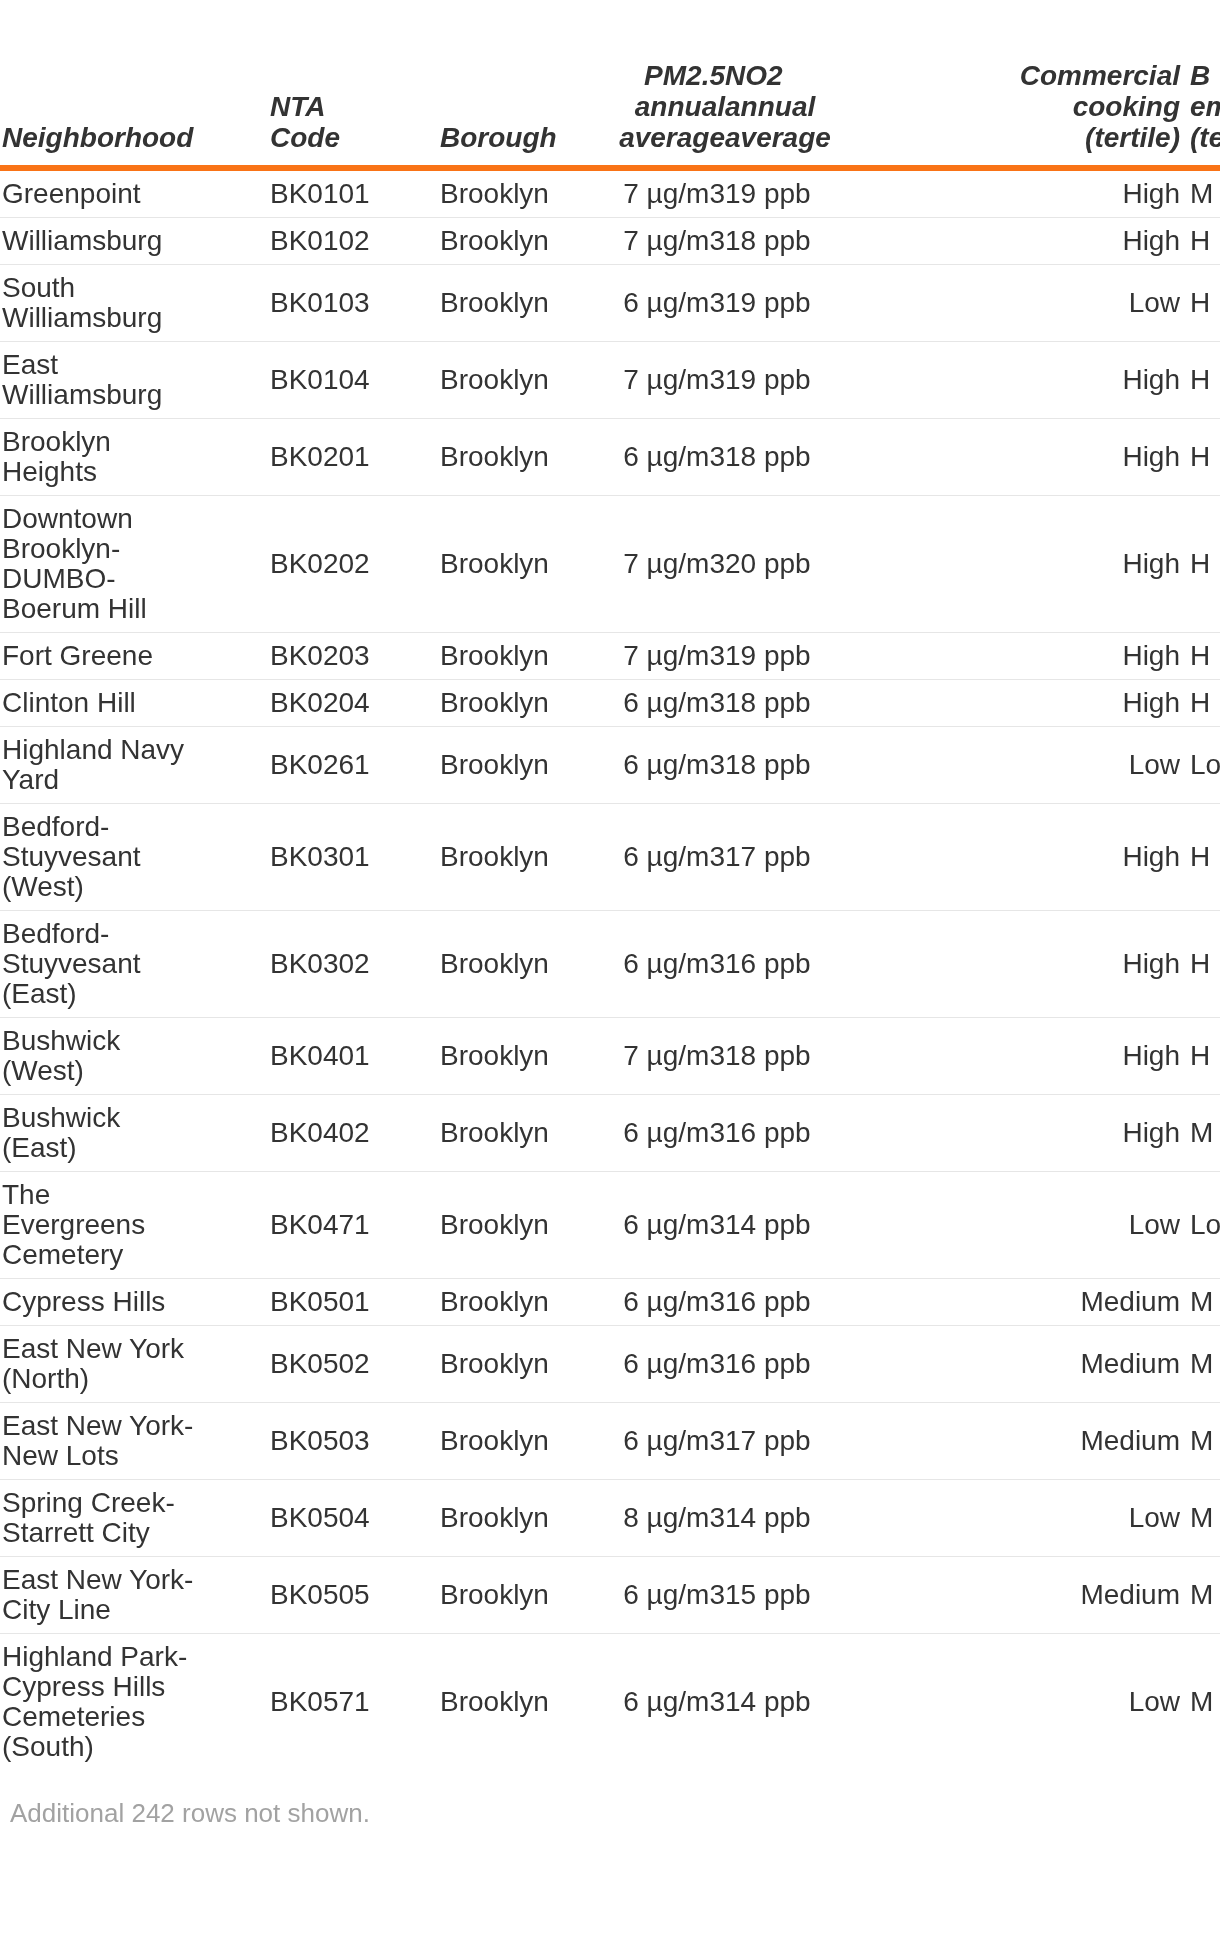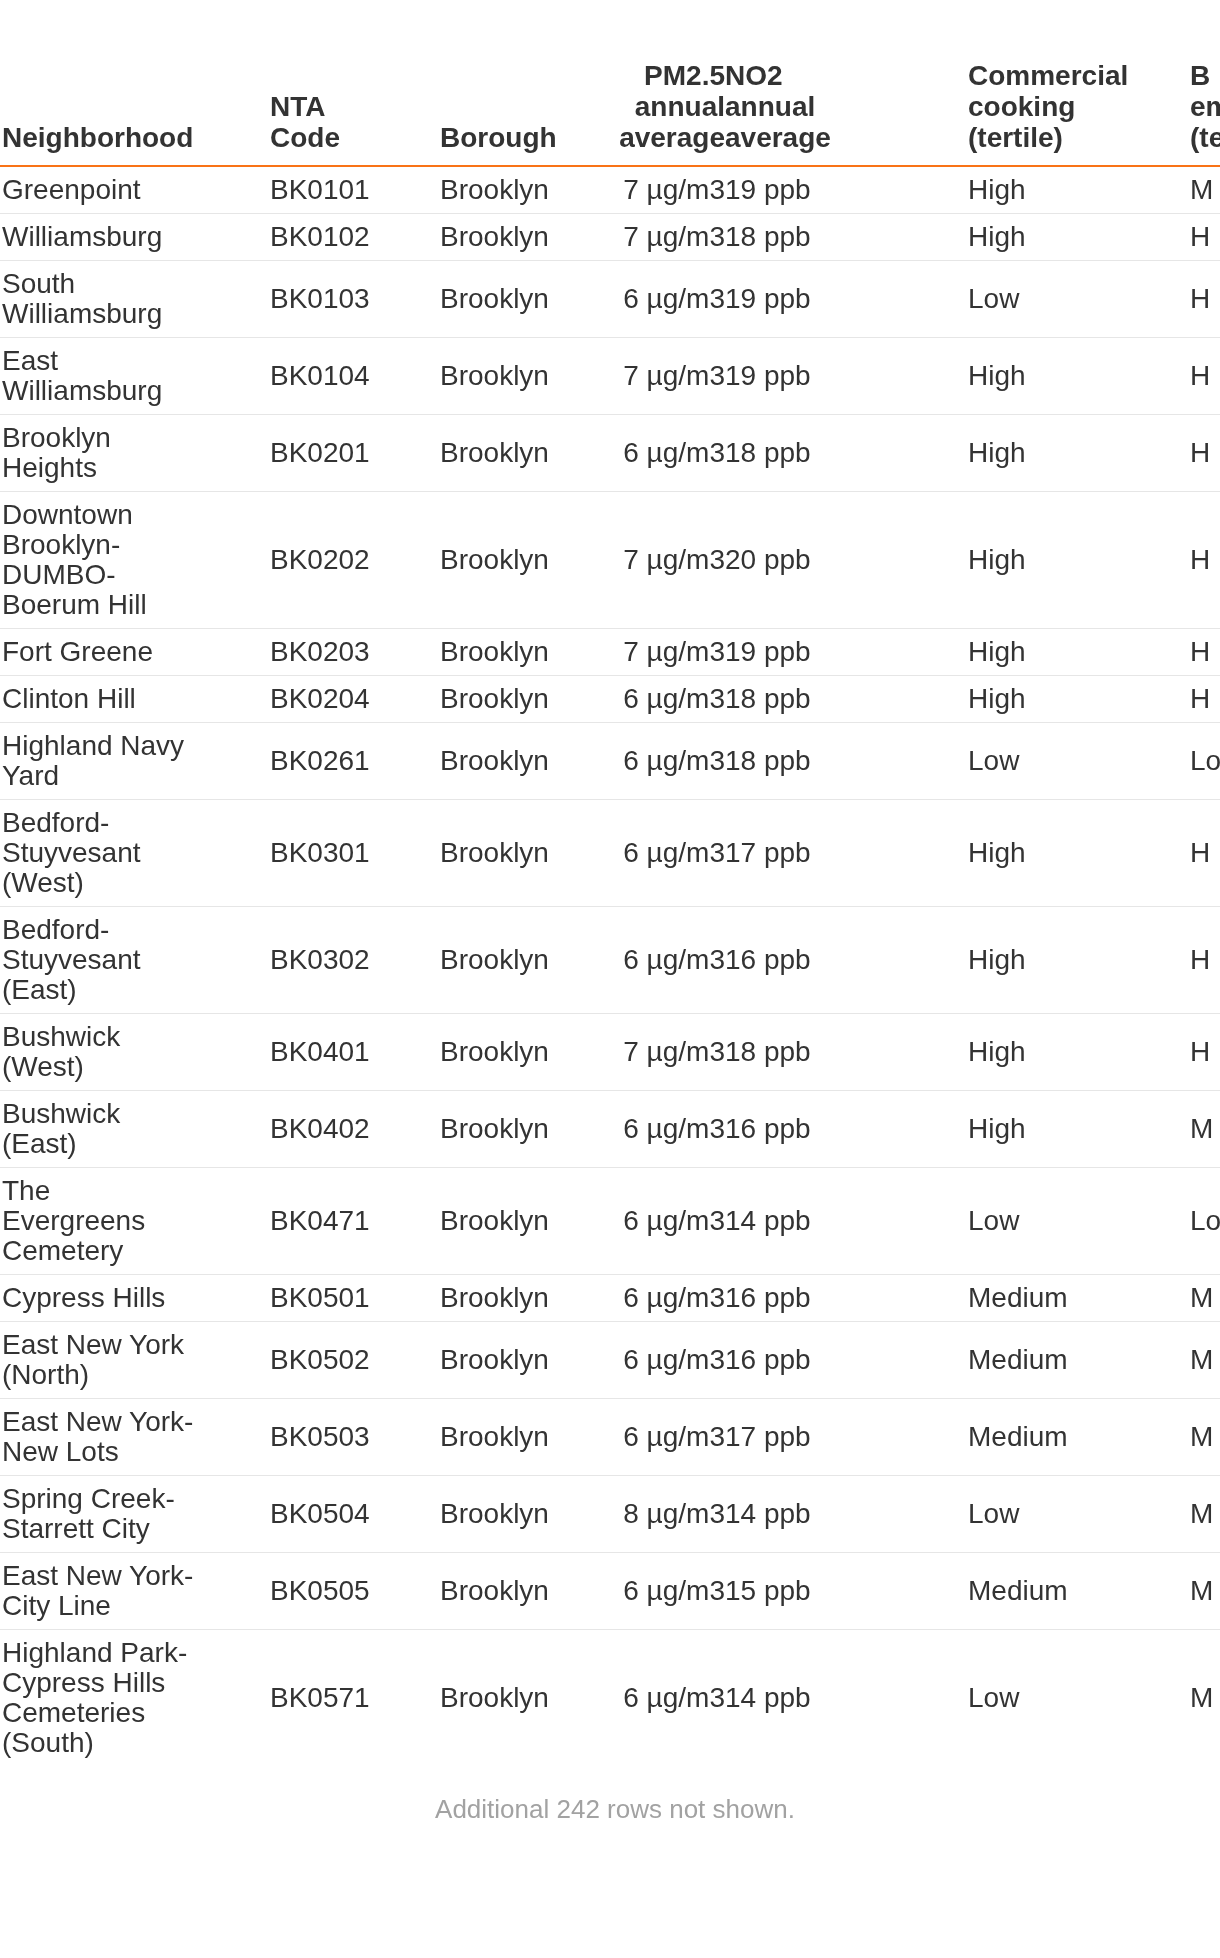--- a/index.html
+++ b/index.html
@@ -35,22 +35,23 @@
 
   th {
     font-size: 28px;
     font-weight: 700;
     line-height: 31px;
     color: #333333;
     vertical-align: bottom;
     text-align: left;
     padding-top: 60px;
     padding-bottom: 12px;
-    border-bottom: 2px solid #f97316;
+    border-bottom: 6px solid #f97316;
     white-space: pre-line;
+    font-style: italic;
   }
   td {
     font-size: 28px;
     font-weight: 400;
     line-height: 30px;
     color: #333333;
     vertical-align: middle;
     text-align: left;
     padding-top: 8px;
     padding-bottom: 8px;
@@ -59,30 +60,29 @@
   }
   tbody tr:last-child td { border-bottom: none; }
   td.c-neighborhood { white-space: pre-line; margin-top: 23px; }
 
   
   .c-neighborhood { width: 260px; padding-left: 2px; padding-right: 60px; }
   .c-nta          { width: 170px; padding-left: 10px; padding-right: 10px; }
   .c-borough      { width: 170px; padding-left: 10px; padding-right: 10px; }
   .c-pm25         { width: 125px; padding-left: 0;   padding-right: 0; text-align: right; }
   .c-no2          { width: 173px; padding-left: 0;   padding-right: 0; text-align: left; }
-  .c-cooking      { width: 292px; padding-left: 70px; padding-right: 10px; }
+  .c-cooking      { width: 292px; padding-left: 70px; padding-right: 10px; text-align: right; }
   .c-truncated    { width: 80px;  padding-left: 0;   padding-right: 0; }
 
   .rows-note {
     margin: 28px 0 0 0;
     padding-left: 10px;
     font-size: 26px;
     line-height: 30px;
     color: #a2a2a2;
-    text-align: center;
   }
 </style>
 </head>
 <body>
 
 <div class="page">
 
 
   <div class="table-clip">
     <table class="data-table">

